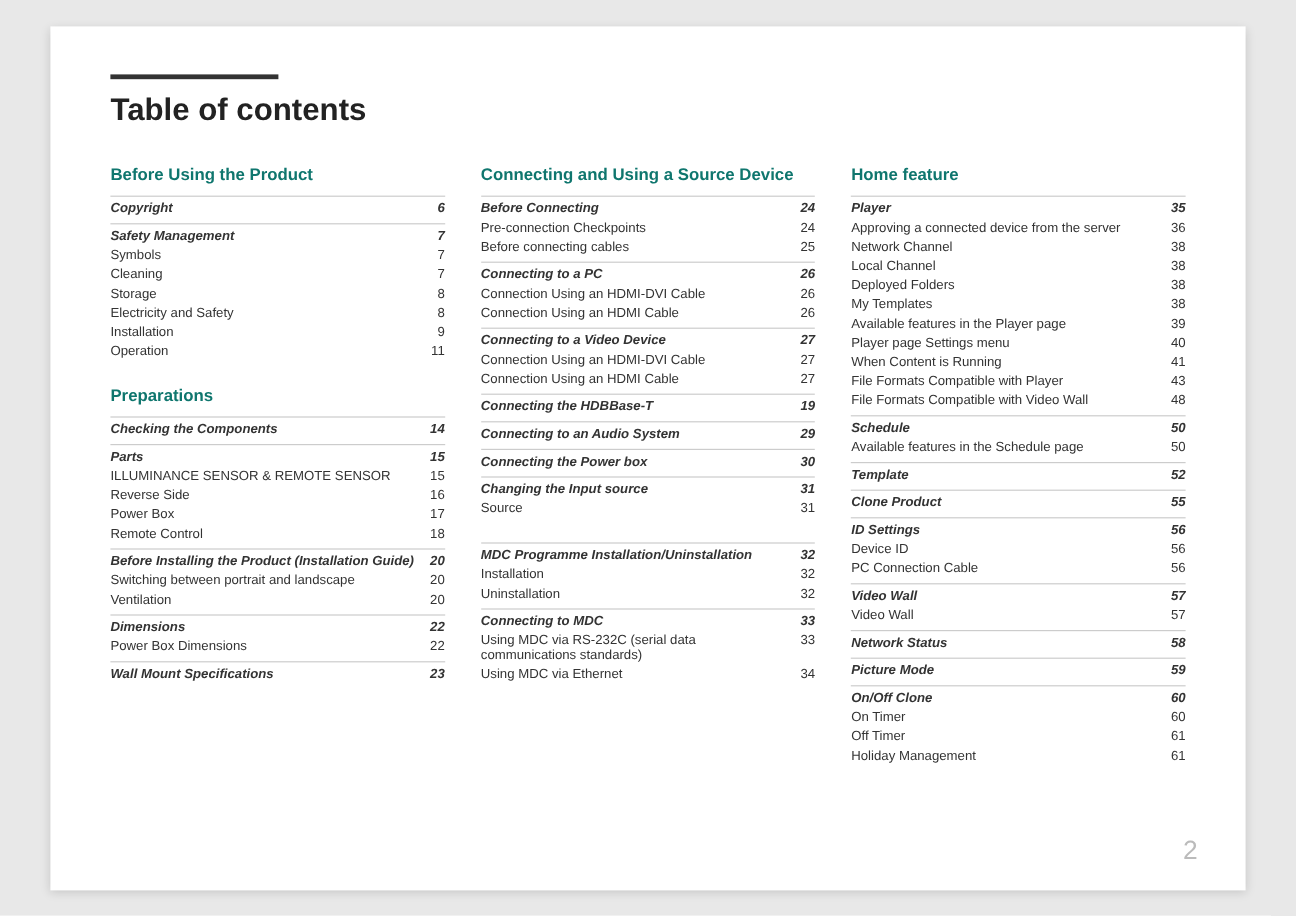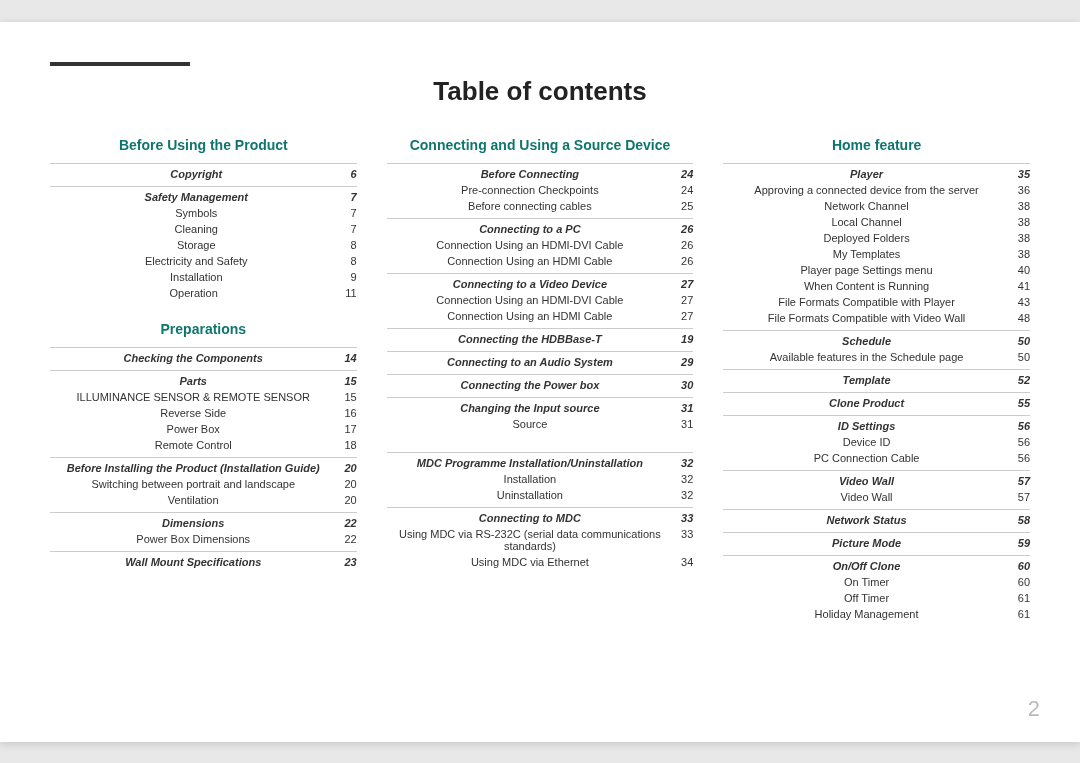--- a/index.html
+++ b/index.html
@@ -7,26 +7,25 @@
       font-family: Arial, Helvetica, sans-serif;
       background: #e8e8e8;
       display: flex;
       justify-content: center;
       align-items: center;
       min-height: 763px;
       width: 1080px;
     }
     .page {
       background: #fff;
-      width: 1080px;
+      width: 996px;
       min-height: 720px;
       padding: 40px 50px 40px 50px;
       position: relative;
       box-shadow: 0 2px 8px rgba(0,0,0,0.15);
-      text-align: center;
     }
     .page-title-bar {
       width: 140px;
       height: 4px;
       background: #333;
       margin-bottom: 10px;
     }
     .page-title {
       font-size: 26px;
       font-weight: bold;
@@ -286,20 +285,24 @@
         </div>
         <div class="toc-entry normal">
           <span class="label">Deployed Folders</span>
           <span class="page-num">38</span>
         </div>
         <div class="toc-entry normal">
           <span class="label">My Templates</span>
           <span class="page-num">38</span>
         </div>
         <div class="toc-entry normal">
+          <span class="label">Available features in the Player page</span>
+          <span class="page-num">39</span>
+        </div>
+        <div class="toc-entry normal">
           <span class="label">Player page Settings menu</span>
           <span class="page-num">40</span>
         </div>
         <div class="toc-entry normal">
           <span class="label">When Content is Running</span>
           <span class="page-num">41</span>
         </div>
         <div class="toc-entry normal">
           <span class="label">File Formats Compatible with Player</span>
           <span class="page-num">43</span>

